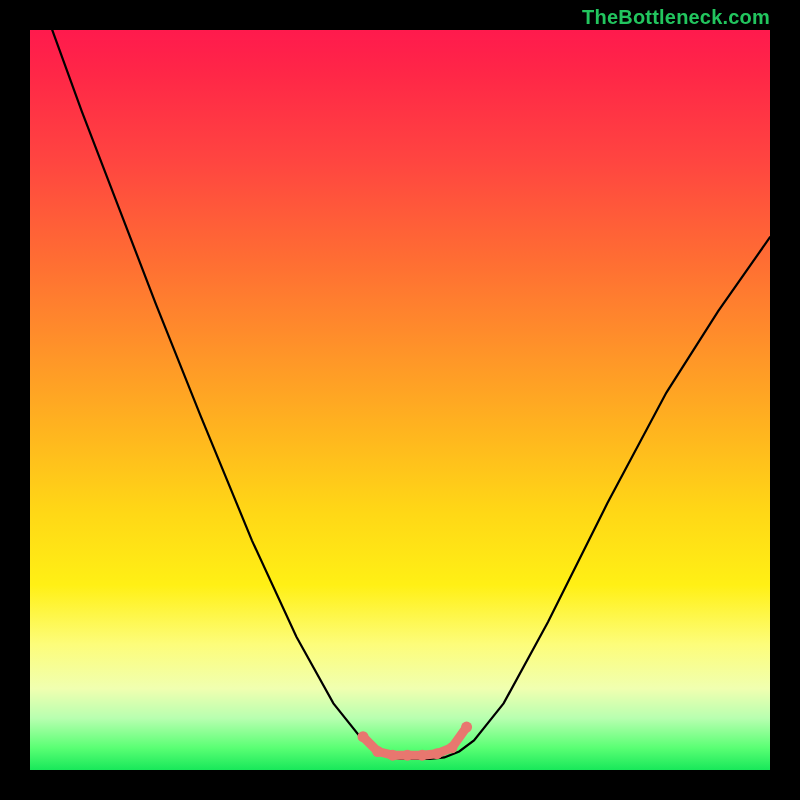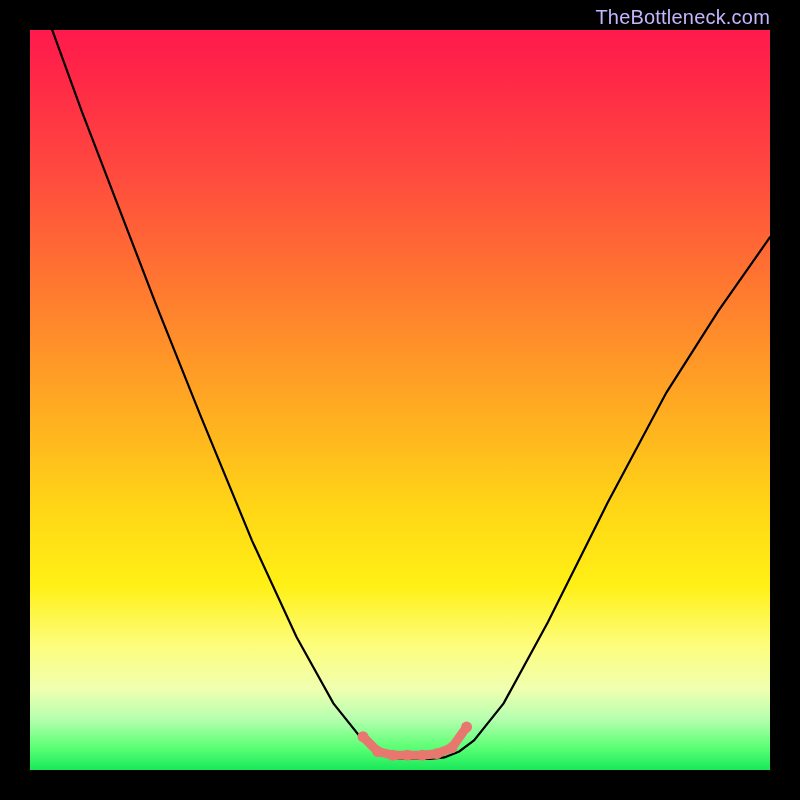--- a/index.html
+++ b/index.html
@@ -39,23 +39,23 @@
       #f0ffb0 89%,
       #b8ffb0 93%,
       #5aff74 97%,
       #18e85a 100%
     );
   }
   .watermark {
     position: absolute;
     top: 6px;
     right: 30px;
-    color: #c4b5fd;
+    color: #22c55e;
     font-size: 20px;
-    font-weight: 400;
+    font-weight: 700;
     letter-spacing: 0.2px;
   }
   svg.curve-layer {
     position: absolute;
     top: 30px;
     left: 30px;
     width: 740px;
     height: 740px;
     overflow: visible;
   }

